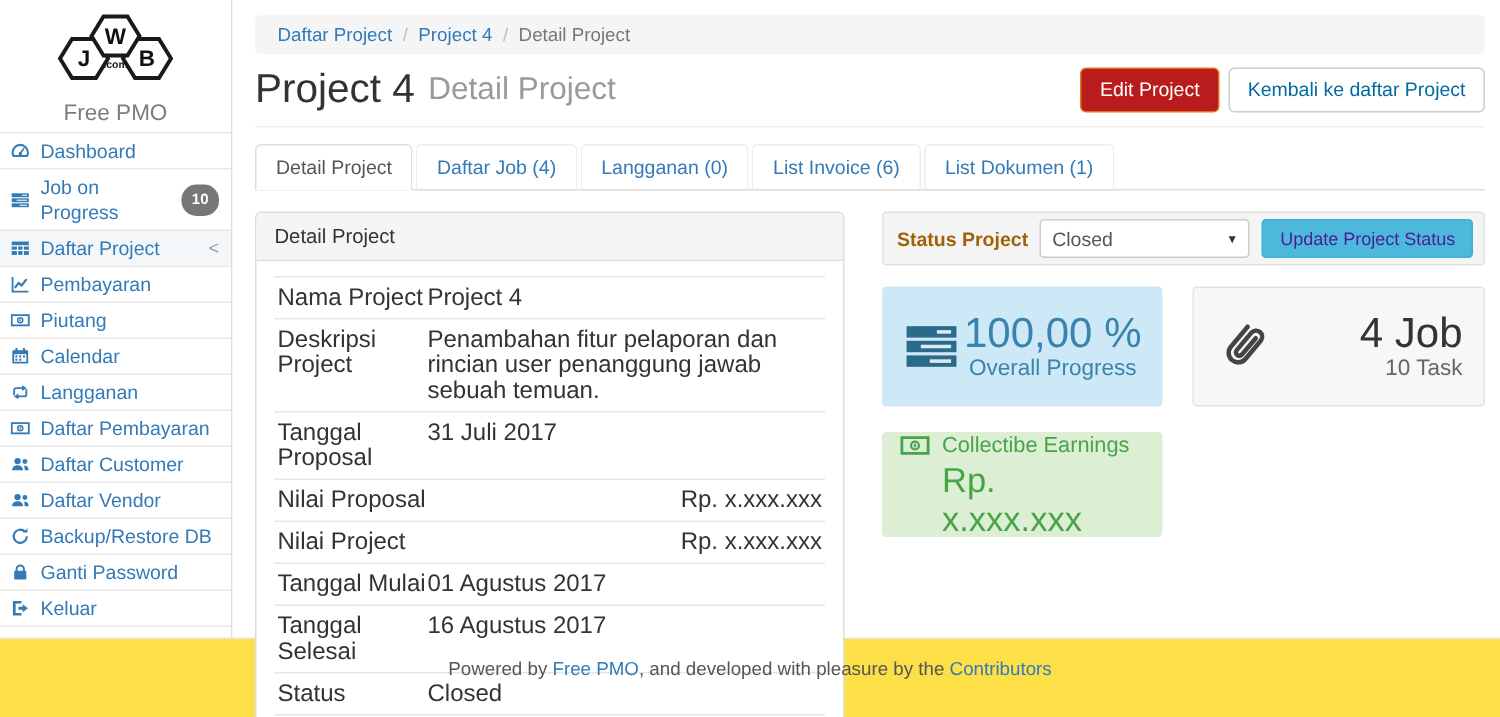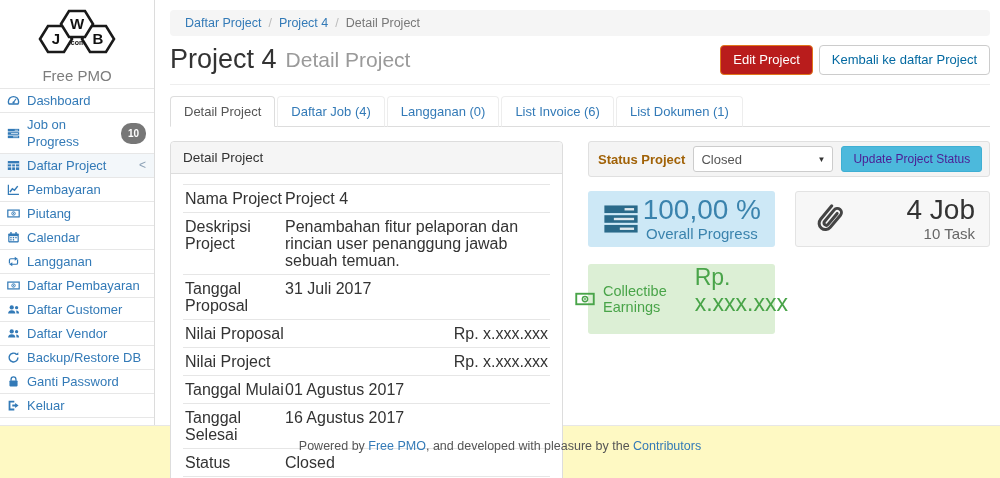--- a/index.html
+++ b/index.html
@@ -67,40 +67,40 @@
   .status-bar { background:#f4f4f4; border:1px solid #e0e0e0; border-radius:3px; padding:5px;
     display:flex; align-items:center; gap:8px; height:36px; }
   .status-label { color:#a16207; font-weight:bold; font-size:13px; margin-left:4px; white-space:nowrap; }
   .select { background:#fff; border:1px solid #ccc; border-radius:3px; height:26px; width:140px;
     display:flex; align-items:center; justify-content:space-between; padding:0 7px; font-size:13px; color:#555; cursor:pointer; }
   .select .caret { font-size:8px; color:#333; }
   .btn-info { background:#4cb9dc; border:1px solid #3fafd3; color:#4c1d95; font-size:12px;
     padding:5px 11px; border-radius:3px; cursor:pointer; }
 
   .boxes { display:flex; gap:20px; margin-top:14px; }
-  .stat-box { border-radius:3px; height:56px; display:flex; align-items:center; padding:12px 14px; }
+  .stat-box { border-radius:3px; height:80px; display:flex; align-items:center; padding:12px 14px; }
   .box-progress { width:187px; flex:none; background:#cde8f6; color:#3a83ad; }
   .box-progress .stat-icon { color:#2a6a8a; }
   .box-progress .stat-text { margin-left:auto; text-align:center; }
   .stat-big { font-size:28px; line-height:30px; }
   .stat-sub { font-size:15px; line-height:18px; }
   .box-jobs { flex:1; background:#f7f7f7; border:1px solid #e3e3e3; color:#333; }
   .box-jobs .stat-icon { color:#444; }
   .box-jobs .stat-text { margin-left:auto; text-align:right; }
   .box-jobs .stat-sub { color:#666; }
   .stat-icon svg { width:38px; height:38px; display:block; }
 
   .box-earnings { width:187px; height:70px; margin-top:17px; background:#dcefd5; color:#49a449;
-    border-radius:3px; display:flex; flex-direction:row; justify-content:center; padding:0 12px; }
+    border-radius:3px; display:flex; flex-direction:column; justify-content:center; padding:0 12px; }
   .earn-row { display:flex; align-items:center; gap:8px; font-size:14.5px; }
   .earn-row svg { width:20px; height:20px; display:block; }
   .earn-big { font-size:23px; line-height:26px; margin-left:28px; }
 
   
-  .footer { height:53px; background:#fef9c3; border-top:1px solid #e7e7e7; text-align:center;
+  .footer { height:53px; background:#fde047; border-top:1px solid #e7e7e7; text-align:center;
     padding-top:13px; font-size:12.5px; color:#555; }
   .footer .link { text-decoration:none; }
 </style>
 </head>
 <body>
 
 <div class="app">
 
   <div class="sidebar">
     <div class="logo-area">

